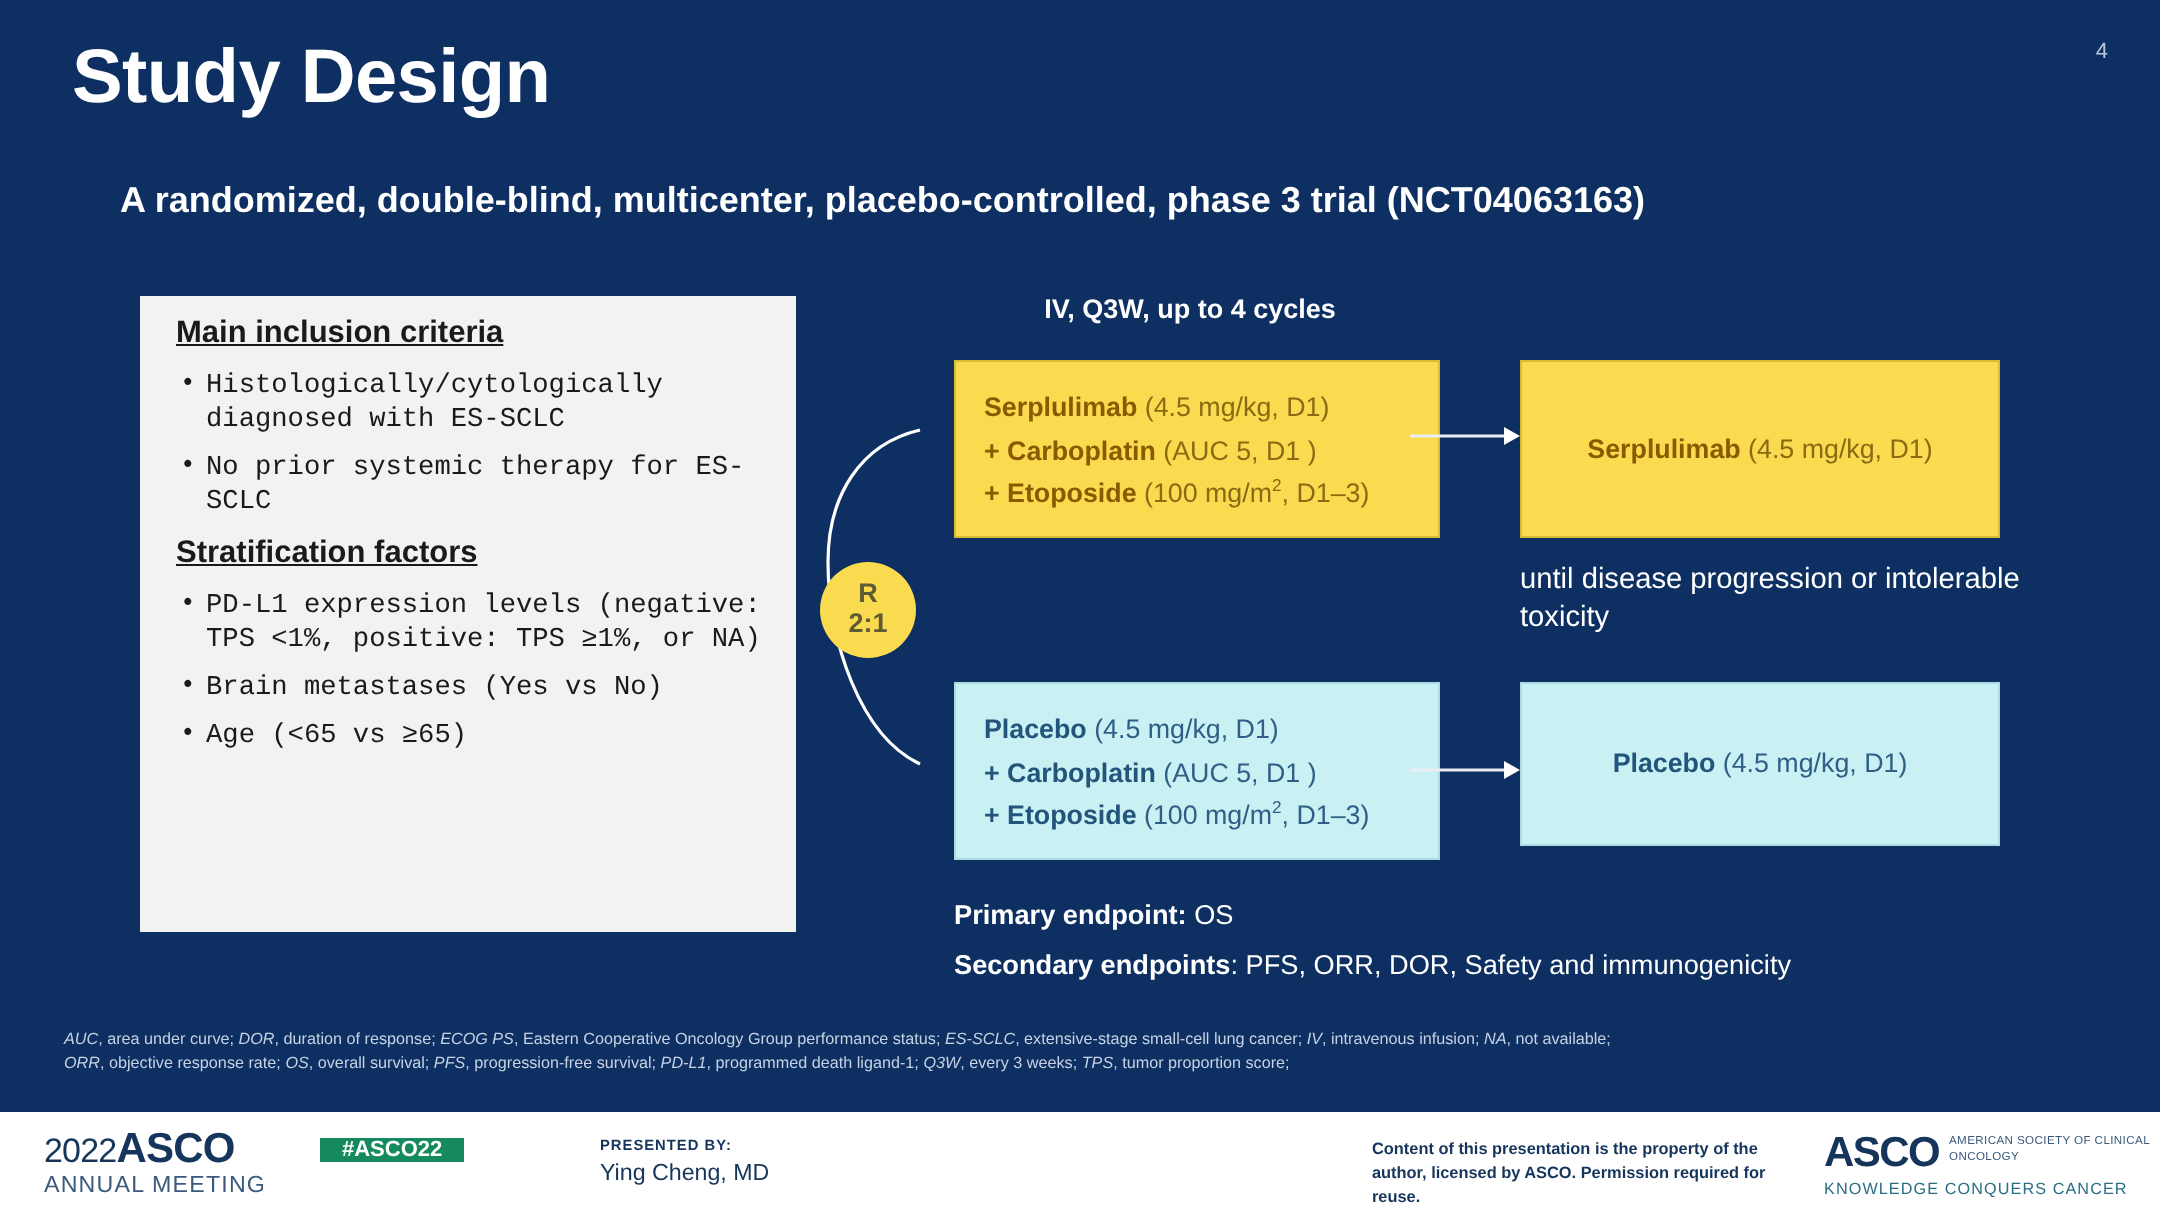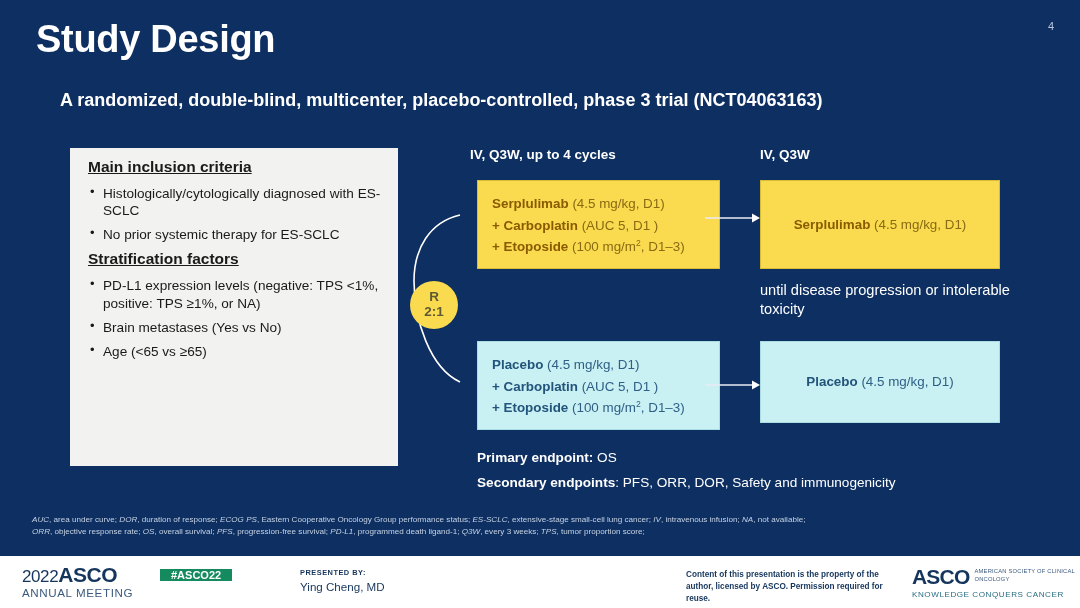--- a/index.html
+++ b/index.html
@@ -34,38 +34,39 @@
     background:#f2f2f0;
     box-sizing:border-box;
     padding:10px 16px 10px 18px;
   }
   .crit-heading{
     font-size:15.5px;font-weight:bold;color:#1a1a1a;
     text-decoration:underline;
     margin:0 0 9px 0;
   }
   .crit-heading.second{}
-  .crit-list{list-style:none;margin:0;padding:0;}
+  .crit-list{list-style:none;margin:0;padding:0;font-family:Liberation Mono, monospace;}
   .crit-list li{
     position:relative;
     font-size:13.6px;color:#1a1a1a;
     line-height:1.26;
     padding-left:15px;
     margin-bottom:7px;
   }
   .crit-list li::before{
     content:"\2022";
     position:absolute;left:2px;top:-1px;
     font-size:13px;color:#1a1a1a;
   }
 
   
   .col-header{
     position:absolute;
     font-size:13.5px;font-weight:bold;color:#ffffff;
+    text-align:center;
   }
   #header-induction{left:470px;top:147px;width:250px;}
   #header-maintenance{left:760px;top:147px;width:240px;}
 
   
   .arm-box{
     position:absolute;box-sizing:border-box;
     padding:12px 14px;
   }
   .arm-line{
@@ -195,21 +196,20 @@
     </ul>
     <div class="crit-heading second">Stratification factors</div>
     <ul class="crit-list">
       <li>PD-L1 expression levels (negative: TPS &lt;1%, positive: TPS ≥1%, or NA)</li>
       <li>Brain metastases (Yes vs No)</li>
       <li>Age (&lt;65 vs ≥65)</li>
     </ul>
   </div>
 
   <div class="col-header" id="header-induction">IV, Q3W, up to 4 cycles</div>
-  <div class="col-header" id="header-maintenance">IV, Q3W</div>
 
   <svg id="connector-svg" viewBox="0 0 360 280">
     <path d="M 60 45 C 30 52, 14 78, 14 111 C 14 150, 30 198, 60 212" stroke="#ffffff" stroke-width="1.6" fill="none"></path>
     <line x1="305" y1="48" x2="352" y2="48" stroke="#e8edf5" stroke-width="1.6"></line>
     <polygon points="352,43.5 360,48 352,52.5" fill="#ffffff"></polygon>
     <line x1="305" y1="215" x2="352" y2="215" stroke="#e8edf5" stroke-width="1.6"></line>
     <polygon points="352,210.5 360,215 352,219.5" fill="#ffffff"></polygon>
   </svg>
 
   <div id="randomization">

